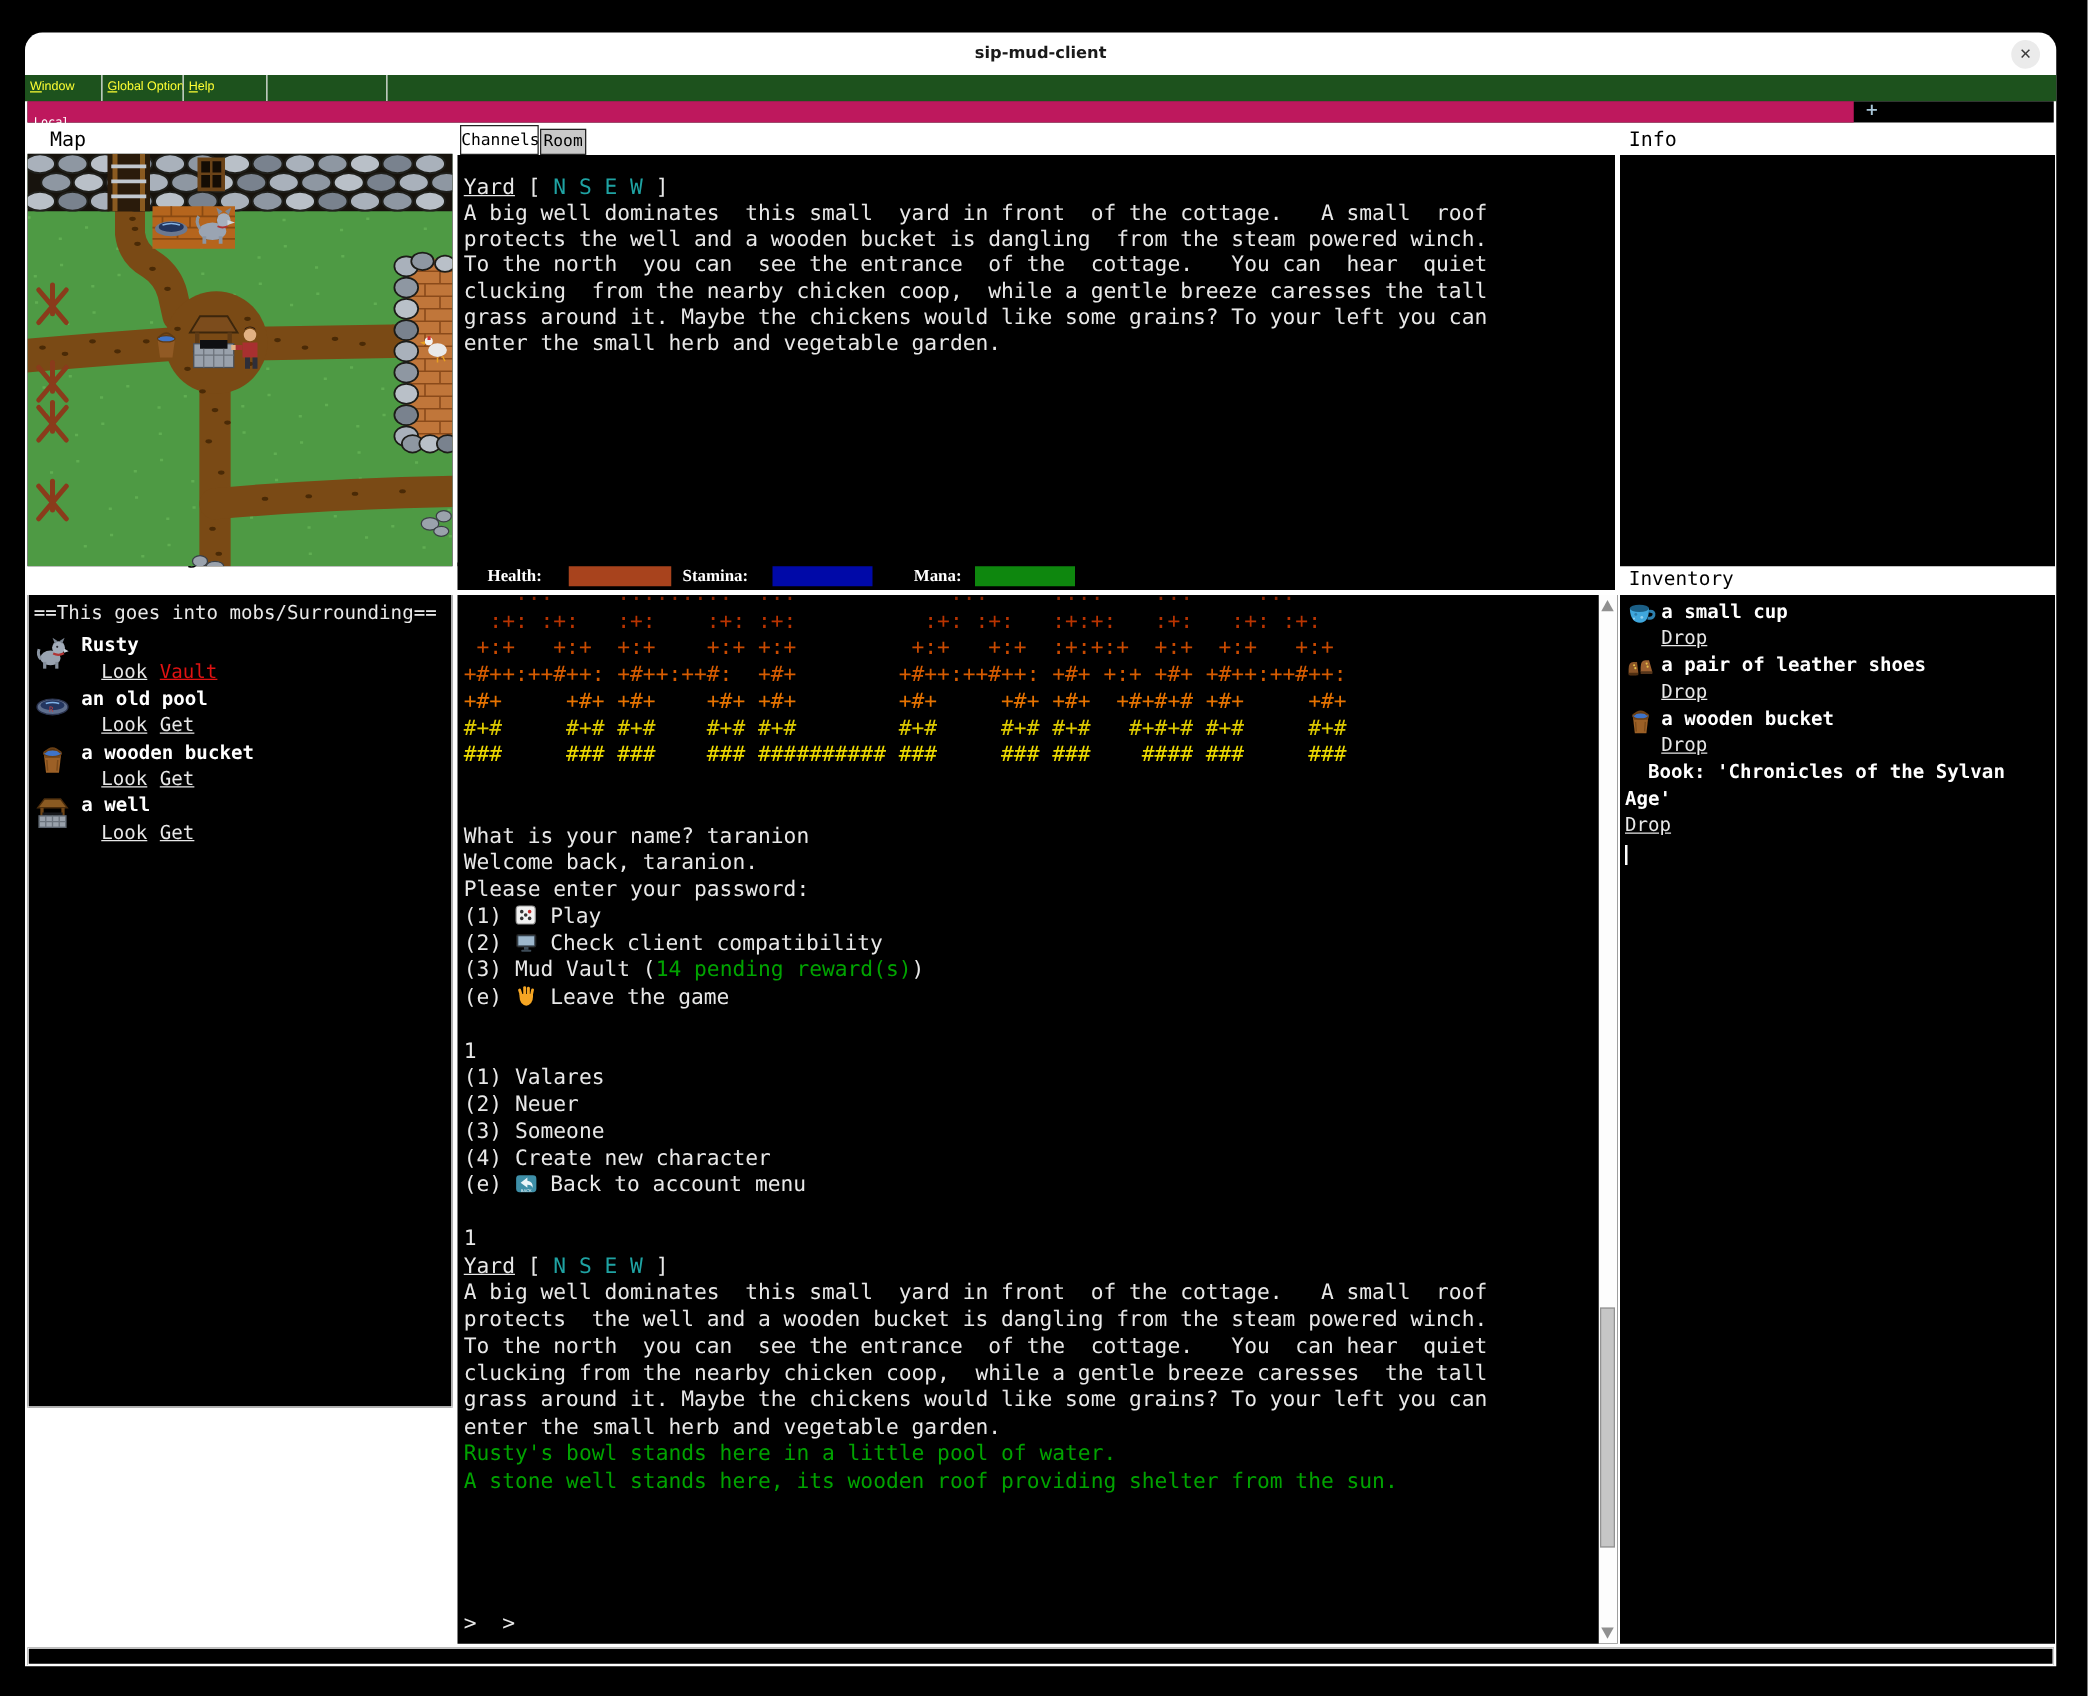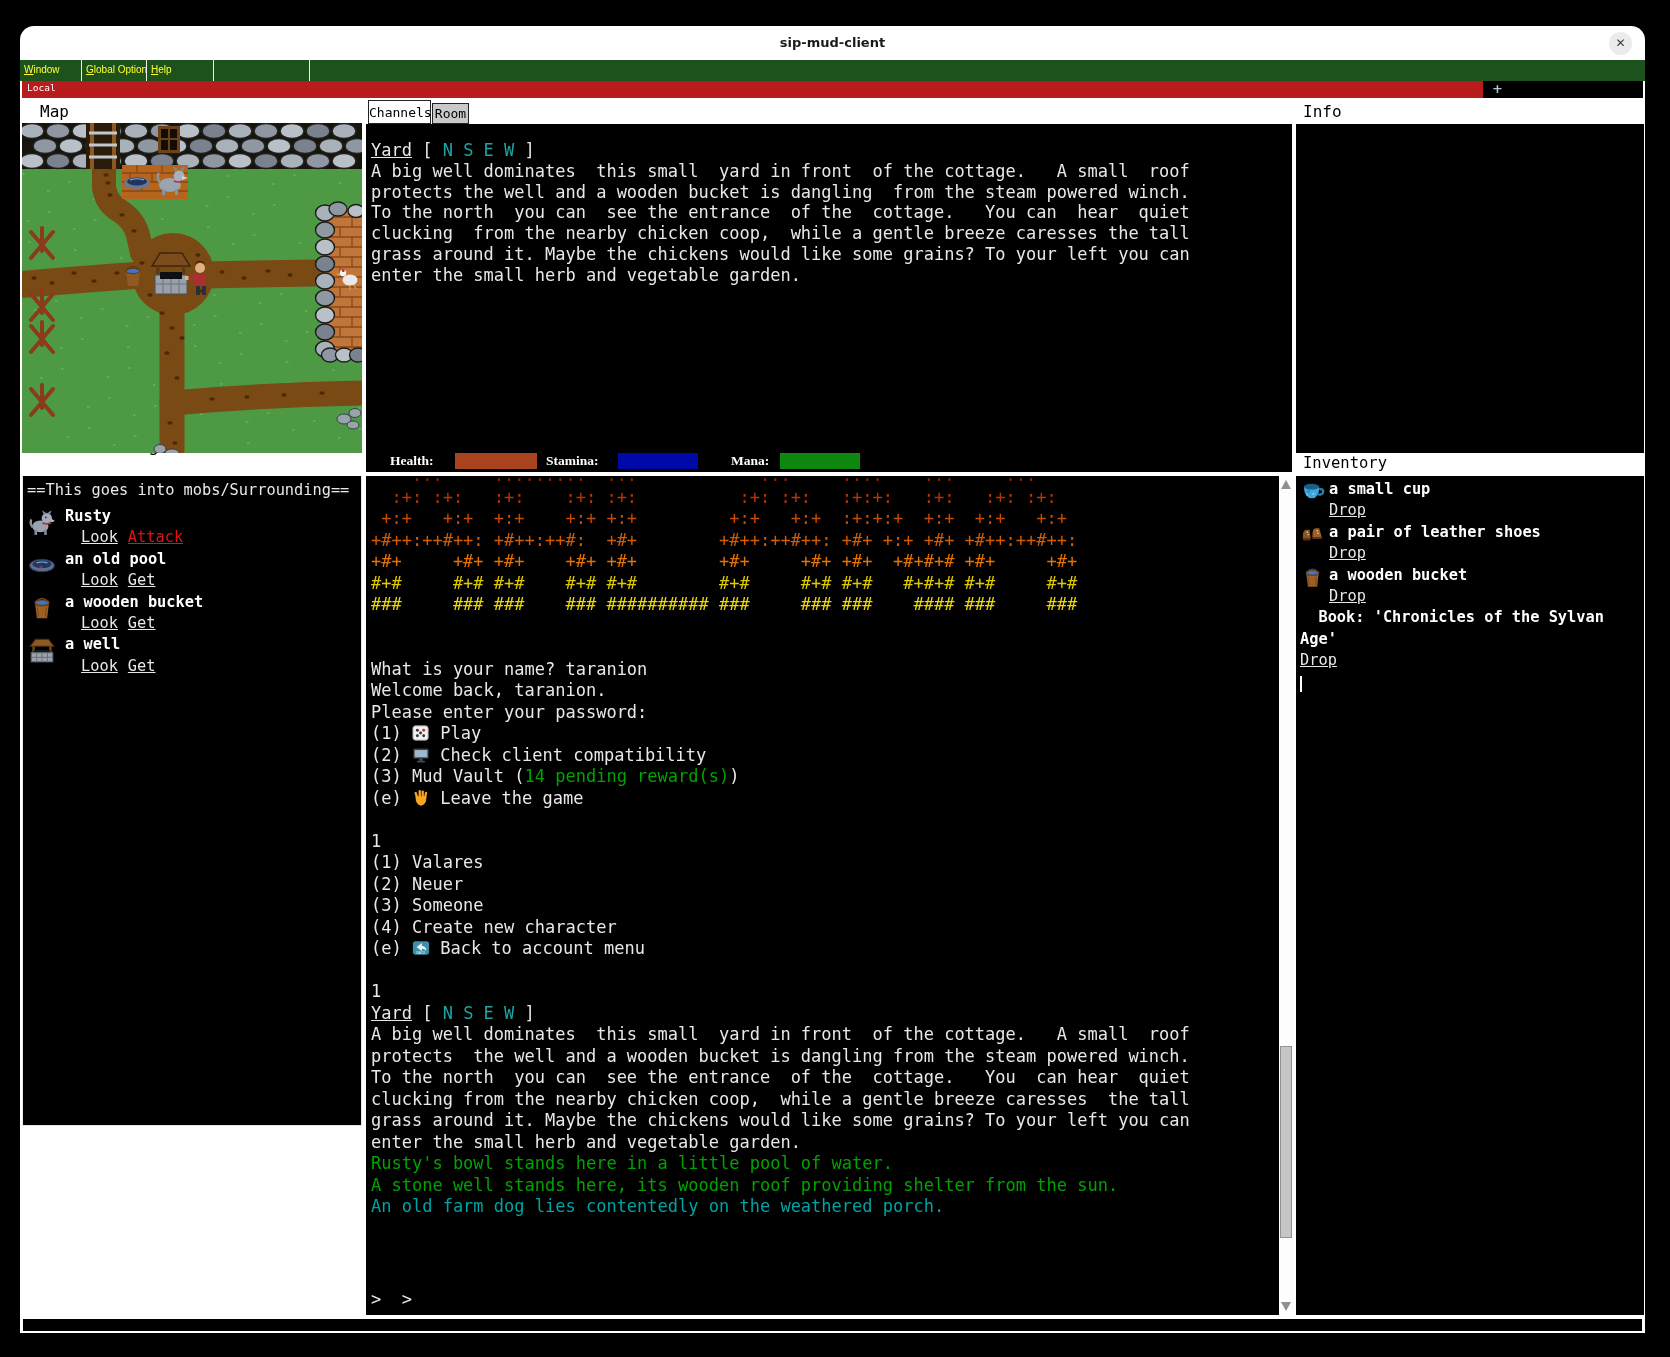--- a/index.html
+++ b/index.html
@@ -6,21 +6,21 @@
 html,body{width:1670px;height:1357px}
 body{background:#000;position:relative;font-family:"DejaVu Sans Mono",monospace;overflow:hidden}
 #win{position:absolute;left:20px;top:26px;width:1625px;height:1307px;background:#fff;border-radius:14px 14px 0 0}
 .titlebar{position:absolute;top:0;left:0;right:0;height:34px}
 .title{text-align:center;padding-top:9px;font-family:"DejaVu Sans",sans-serif;font-size:13px;font-weight:bold;color:#1a1a1a}
 .closebtn{position:absolute;right:13px;top:6px;width:23px;height:23px;border-radius:50%;background:#ebebeb;color:#3a3a3a;font-family:"DejaVu Sans",sans-serif;font-size:12px;font-weight:bold;text-align:center;line-height:23px}
 .menubar{position:absolute;top:34px;left:0;width:100%;height:21px;background:#1d521d;display:flex}
 .mcell{height:100%;border-right:1px solid #eee;color:#ffff33;font-family:"Liberation Sans",sans-serif;font-size:10px;padding:4px 4px 0 4px;overflow:hidden;white-space:nowrap}
 .w0{width:62px}.w1{width:65px}.w2{width:67px}.w3{width:96px}
 .tabbar{position:absolute;top:55px;left:2px;width:1621px;height:17px;background:#000;display:flex}
-.localtab{width:1461px;height:100%;background:#b91c1c;color:#fff;font-size:9.5px;padding:1px 0 0 5px}
+.localtab{width:1461px;height:100%;background:#be185d;color:#fff;font-size:9.5px;padding:12px 0 0 5px}
 .addbtn{color:#a9c6d8;font-family:"DejaVu Sans",sans-serif;font-size:13px;font-weight:bold;padding:0 0 0 9px}
 .hlabel{position:absolute;color:#000;font-size:16px;white-space:nowrap}
 #h-map{left:20px;top:76px}#h-info{left:1283px;top:76px}
 #h-sur{left:20px;top:408px;font-size:18px}#h-inv{left:1283px;top:428px;font-size:15.5px}
 .tabbtn{position:absolute;font-size:13px;text-align:center;border:1px solid #222;z-index:3;color:#000}
 #tab-channels{left:348px;top:74px;width:63px;height:24px;background:#fff;padding-top:4px}
 #tab-room{left:412px;top:77px;width:37px;height:21px;background:#c9c9c9;padding-top:2px}
 .panel{position:absolute;background:#000}
 #map{left:2px;top:97px;width:340px;height:330px;overflow:hidden}
 #map svg{display:block}
@@ -452,21 +452,21 @@
                 <rect x="15" y="20" width="2.4" height="5" fill="#848e9b"></rect>
                 <path d="M4.5 18 Q1.5 15 3 10.5" stroke="#8b95a2" stroke-width="2.2" fill="none"></path>
                 <circle cx="17.5" cy="9.5" r="4.8" fill="#a3adba"></circle>
                 <polygon points="14.8,6.5 13,2 17,4.6" fill="#7d8794"></polygon>
                 <polygon points="20.2,6.5 22,2 18,4.6" fill="#7d8794"></polygon>
                 <polygon points="21.5,10 25,12 21.5,13.2" fill="#c7cdd6"></polygon>
                 <circle cx="16.5" cy="8.8" r="0.8" fill="#2c2c34"></circle>
                 <path d="M13.5 13.8 Q17.5 15.8 21.5 13.6" stroke="#b03434" stroke-width="1.6" fill="none"></path>
               </svg></span>
             <div class="mobname">Rusty</div>
-            <div class="moblinks"><span class="plink">Look</span><span class="plink red">Attack</span></div>
+            <div class="moblinks"><span class="plink">Look</span><span class="plink red">Vault</span></div>
           </div>
           <div class="mobitem">
             <span class="mobicon"><svg viewBox="0 0 26 26">
                 <ellipse cx="13" cy="13.5" rx="11.5" ry="5.8" fill="#5f6f8e" stroke="#2c3550"></ellipse>
                 <ellipse cx="13" cy="12.2" rx="8.8" ry="3.7" fill="#23355f"></ellipse>
                 <path d="M8 11 Q13 9.4 18 11" stroke="#7fb2e8" stroke-width="1.1" fill="none"></path>
                 <text x="10.5" y="17.5" font-size="5.5" fill="#c04040" font-family="monospace">R</text>
               </svg></span>
             <div class="mobname">an old pool</div>
             <div class="moblinks"><span class="plink">Look</span><span class="plink">Get</span></div>
@@ -555,21 +555,20 @@
         <div class="tline"><span>1</span></div>
         <div class="tline"><span style="text-decoration: underline;">Yard</span><span> [ </span><span style="color: rgb(31, 163, 163);">N S E W</span><span> ]</span></div>
         <div class="tline"><span>A big well dominates  this small  yard in front  of the cottage.   A small  roof</span></div>
         <div class="tline"><span>protects  the well and a wooden bucket is dangling from the steam powered winch.</span></div>
         <div class="tline"><span>To the north  you can  see the entrance  of the  cottage.   You  can hear  quiet</span></div>
         <div class="tline"><span>clucking from the nearby chicken coop,  while a gentle breeze caresses  the tall</span></div>
         <div class="tline"><span>grass around it. Maybe the chickens would like some grains? To your left you can</span></div>
         <div class="tline"><span>enter the small herb and vegetable garden.</span></div>
         <div class="tline"><span style="color: rgb(0, 163, 0);">Rusty's bowl stands here in a little pool of water.</span></div>
         <div class="tline"><span style="color: rgb(0, 163, 0);">A stone well stands here, its wooden roof providing shelter from the sun.</span></div>
-        <div class="tline"><span style="color: rgb(0, 163, 163);">An old farm dog lies contentedly on the weathered porch.</span></div>
       </div>
     <div class="prompt">&gt;  &gt;</div>
     <div class="scrollbar">
       <div class="sarrow sup"></div>
       <div class="sthumb"></div>
       <div class="sarrow sdown"></div>
     </div>
   </div>
 
   <div class="panel" id="inventory">

